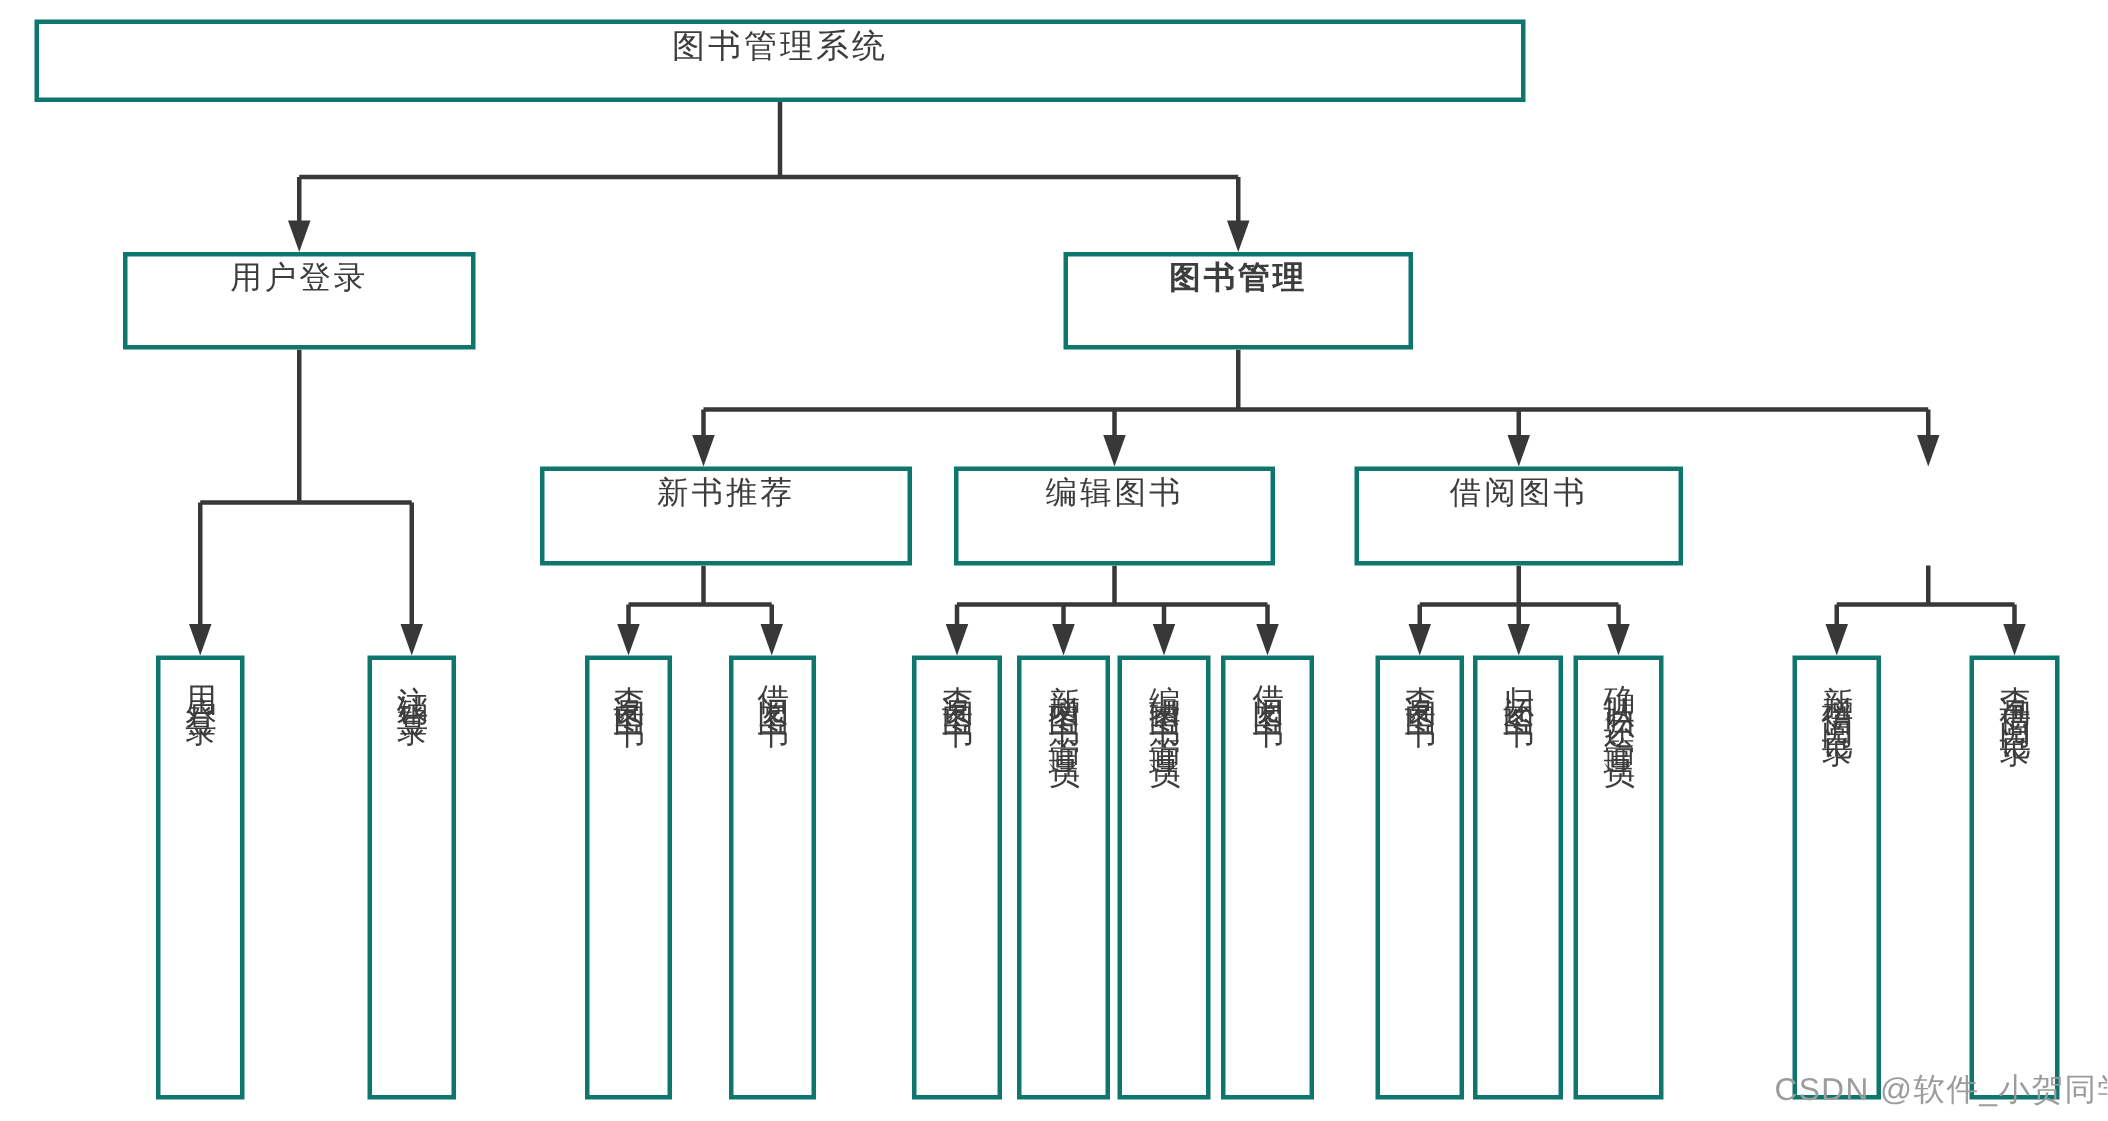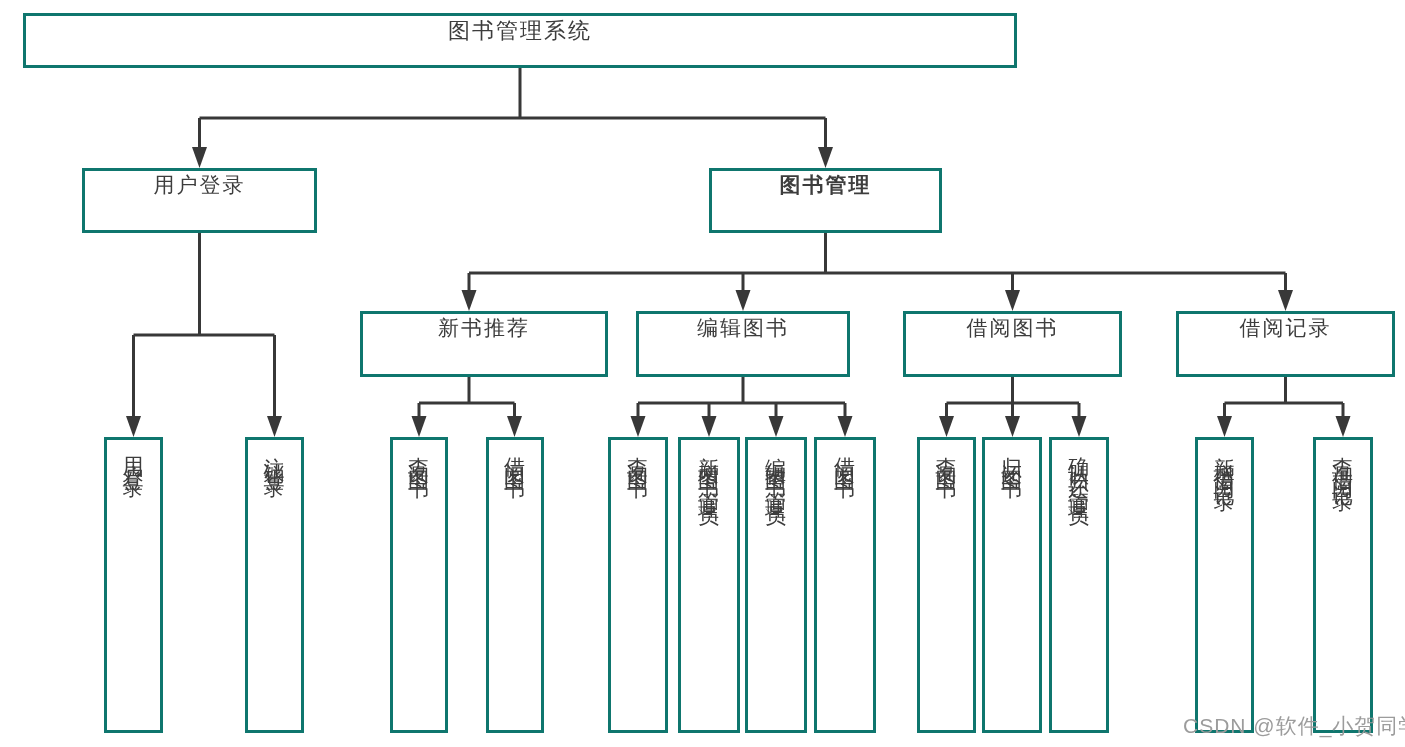--- a/index.html
+++ b/index.html
@@ -112,23 +112,20 @@
 
   <div class="node" style="left:360px; top:311px; width:248px; height:66px;">
     <span class="label">新书推荐</span>
   </div>
   <div class="node" style="left:636px; top:311px; width:214px; height:66px;">
     <span class="label">编辑图书</span>
   </div>
   <div class="node" style="left:903px; top:311px; width:219px; height:66px;">
     <span class="label">借阅图书</span>
   </div>
-  <div class="node" style="left:1176px; top:311px; width:219px; height:66px;">
-    <span class="label">借阅记录</span>
-  </div>
 
   <div class="node" style="left:104px; top:437px; width:59px; height:296px;">
     <span class="vlabel">用户登录</span>
   </div>
   <div class="node" style="left:245px; top:437px; width:59px; height:296px;">
     <span class="vlabel">注销登录</span>
   </div>
 
   <div class="node" style="left:390px; top:437px; width:58px; height:296px;">
     <span class="vlabel">查询图书</span>

